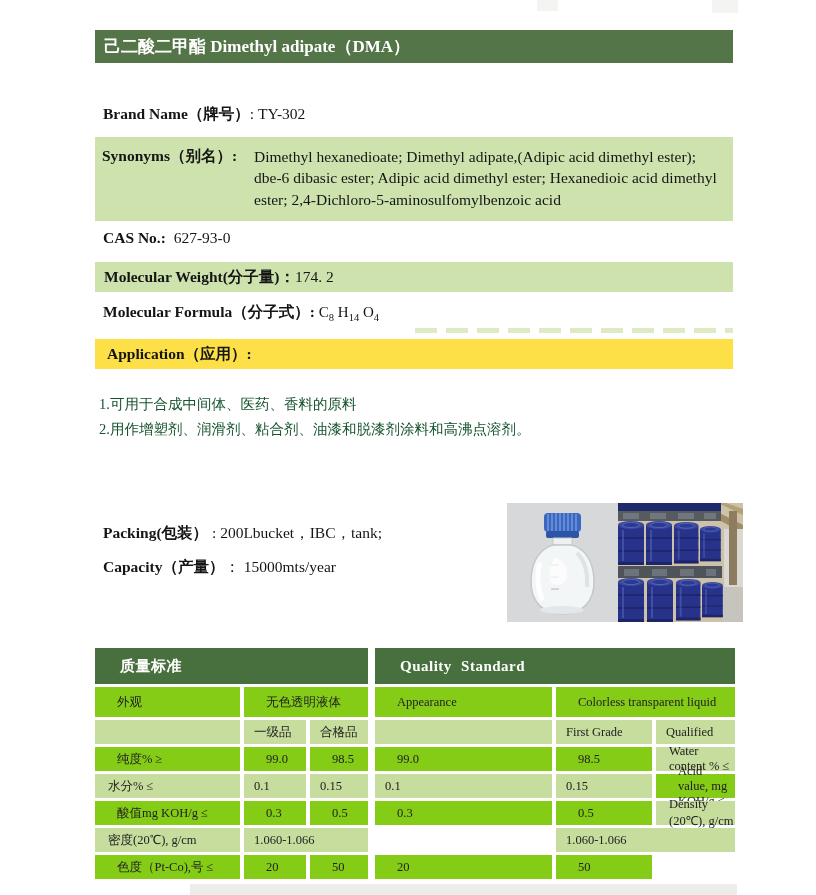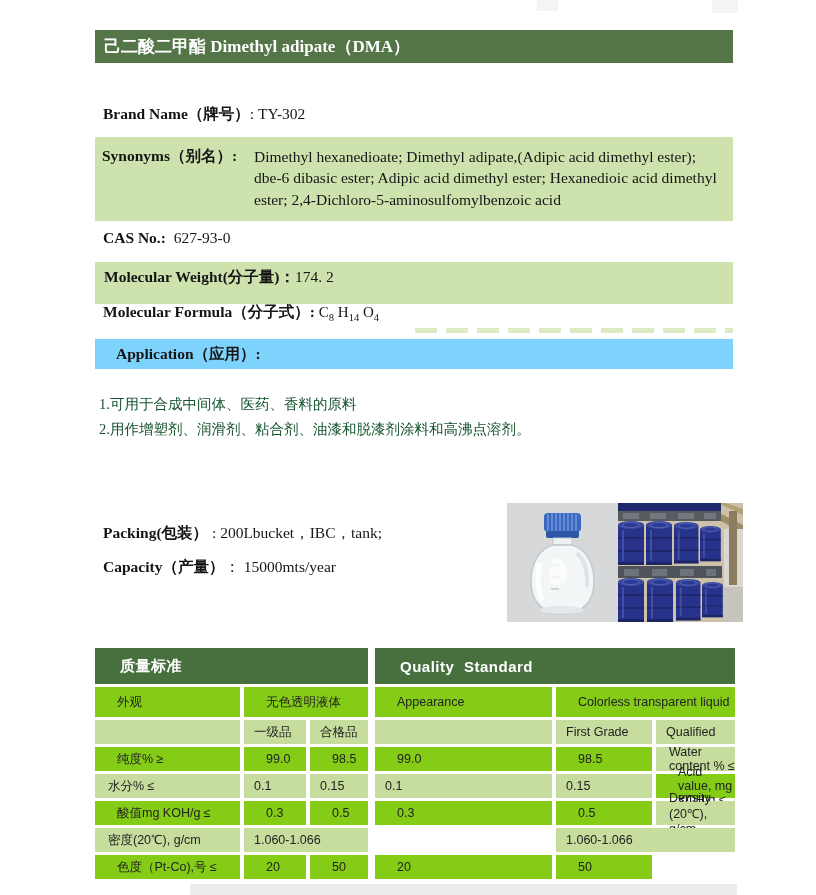--- a/index.html
+++ b/index.html
@@ -30,53 +30,53 @@
   .syn-block {
     left:95px; top:137px; width:638px; min-height:81px; background:#cde2ad;
     padding:9px 10px 11px 7px; display:flex; font-size:15.5px;
   }
   .syn-label { font-weight:bold; width:152px; flex:0 0 152px; }
   .syn-value { flex:1; line-height:1.38; }
 
   .cas-line { left:103px; top:229px; }
 
   .mw-bar {
-    left:95px; top:262px; width:638px; height:42px; background:#cde2ad;
+    left:95px; top:262px; width:638px; height:30px; background:#cde2ad;
     font-size:15.5px; line-height:30px; padding-left:9px; white-space:nowrap;
   }
 
   .mf-line { left:103px; top:302px; }
   .formula { font-size:15px; }
   .formula sub { font-size:10.5px; }
 
   .dash-strip {
     left:415px; top:328px; width:318px; height:5px;
     background:repeating-linear-gradient(90deg,#dcebc4 0 22px,transparent 22px 31px);
   }
 
   .app-bar {
-    left:95px; top:339px; width:638px; height:30px; background:#7dd3fc;
-    font-size:15.5px; line-height:30px; padding-left:21px; white-space:nowrap;
+    left:95px; top:339px; width:638px; height:30px; background:#fde047;
+    font-size:15.5px; line-height:30px; padding-left:12px; white-space:nowrap;
   }
 
   .app-text { left:99px; top:386px; width:628px; }
   .app-en div { font-size:15.5px; line-height:1.4; }
   .app-zh { margin-top:6px; }
   .app-zh div { font-size:14.5px; line-height:1.7; color:#14532d; }
 
   .packing-line { left:103px; top:523px; }
   .capacity-line { left:103px; top:557px; }
 
   
   .photo { left:507px; top:503px; width:236px; height:119px; display:flex; }
   .photo svg { display:block; }
 
   
   .qtable { left:95px; top:648px; width:640px; display:flex; gap:7px;
-            font-family:Liberation Sans, sans-serif; }
+            font-family:Liberation Serif, serif; }
   .half { display:grid; grid-template-rows:36px 30px 24px 24px 24px 24px 24px 24px; gap:3px 4px; }
   .half-left  { width:273px; grid-template-columns:145px 62px 58px; }
   .half-right { width:360px; grid-template-columns:177px 96px 79px; }
   .hcell {
     grid-column:1/4; background:#48703f; color:#fff; display:flex; align-items:center;
     padding-left:25px; font-size:15px; font-weight:600; letter-spacing:0.5px;
   }
   .en-head { word-spacing:5px; }
   .c { display:flex; align-items:center; font-size:12.5px; color:#222; padding-left:13px; }
   .v { padding-left:10px; }

